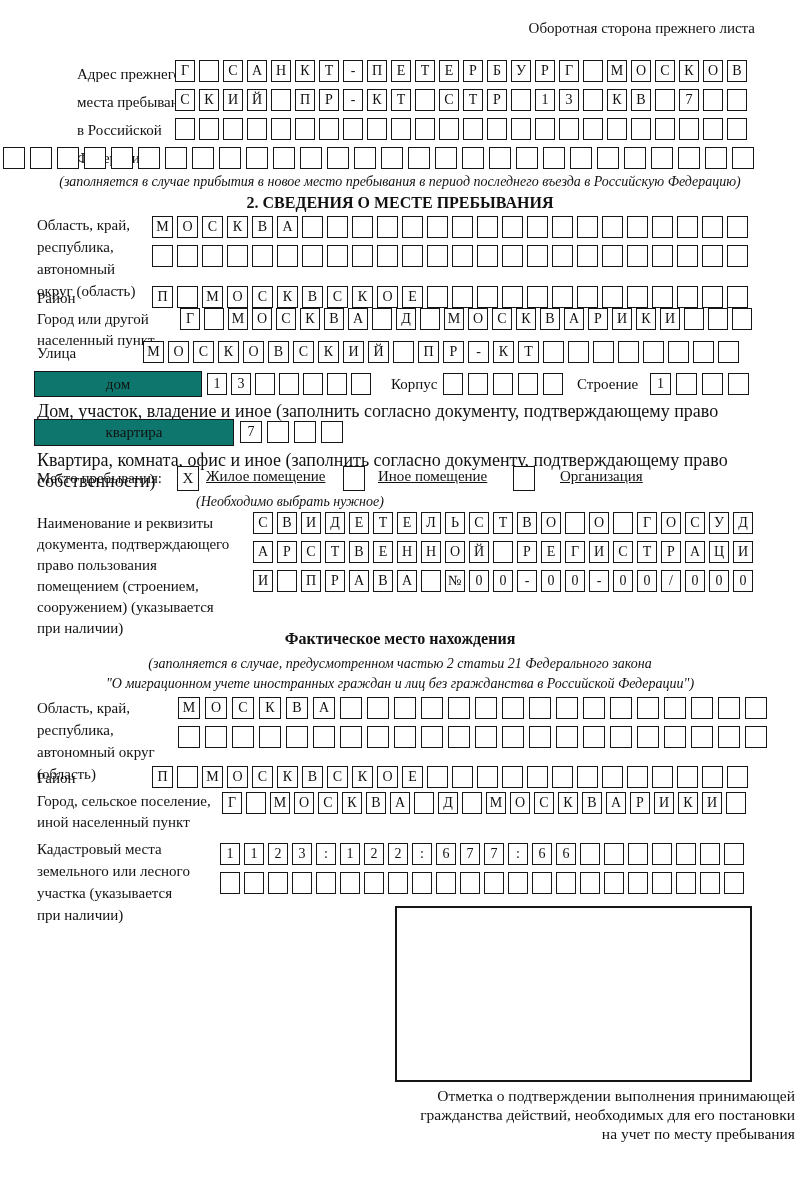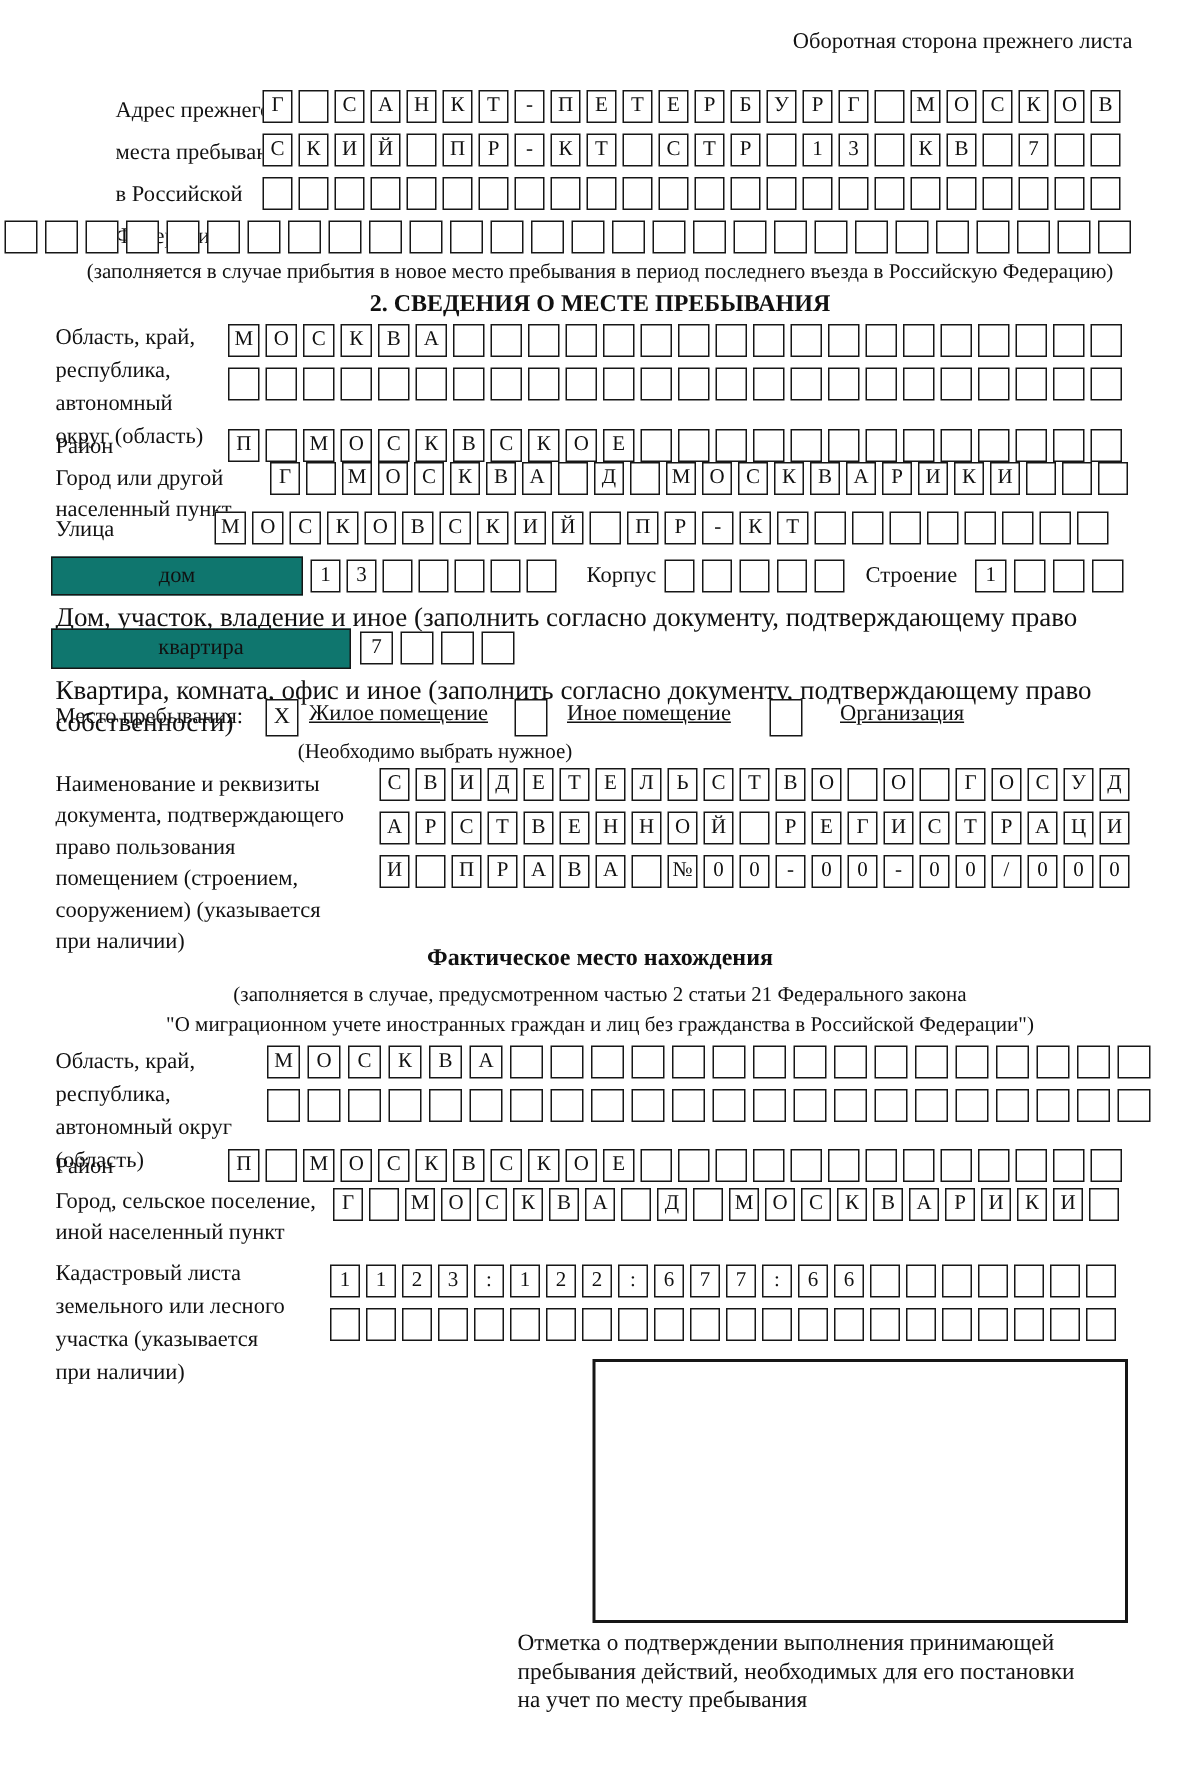--- a/index.html
+++ b/index.html
@@ -1,39 +1,39 @@
 <!DOCTYPE html>
 <html><head>
 <meta charset="utf-8">
 <style>
   html,body{margin:0;padding:0;background:#ffffff;}
   #page{position:relative;width:800px;height:1180px;background:#fff;
         font-family:"Liberation Serif","DejaVu Serif",serif;color:#111;overflow:hidden;}
   .abs{position:absolute;}
   .hdr{font-size:15px;}
   .title{font-weight:bold;font-size:16px;text-align:center;width:800px;left:0;}
-  .note{font-size:14px;text-align:center;width:800px;left:0;}
+  .note{font-size:14px;text-align:center;width:800px;left:0;font-style:italic;}
   .lbl{font-size:15px;line-height:21px;}
   .lbl.lh22 div{line-height:22px;}
   .lbl.lh28 div{line-height:28px;margin-left:40px;}
   .cap{font-size:18px;}
   .row{position:absolute;display:flex;}
   .cell{box-sizing:border-box;width:20px;height:22px;border:1.5px solid #161616;
         margin-right:4px;display:flex;align-items:center;justify-content:center;
         font-size:14px;background:#fff;flex:none;}
   .w21 .cell{width:21px;}
   .w22 .cell{width:22px;margin-right:5px;}
   .g5 .cell{margin-right:5px;}
   .frect{position:absolute;box-sizing:border-box;border:1.5px solid #161616;
          display:flex;align-items:center;justify-content:center;font-size:15px;background:#0f766e;}
   .optbox{position:absolute;box-sizing:border-box;width:22px;height:25px;border:1.5px solid #161616;
           display:flex;align-items:center;justify-content:center;font-size:15px;background:#fff;}
   .optlbl{position:absolute;font-size:15px;text-decoration:underline;}
   .stamp{position:absolute;box-sizing:border-box;border:2px solid #161616;background:#fff;}
-  .stampcap{position:absolute;font-size:15.5px;line-height:19px;text-align:left;}
+  .stampcap{position:absolute;font-size:15.5px;line-height:19px;text-align:right;}
 </style>
 </head>
 <body>
 
 <div id="page">
 
   <div class="abs hdr" style="top:20px;right:45px">Оборотная сторона прежнего листа</div>
 
   <div class="abs lbl lh28" style="top:60px;left:37px">
       <div>Адрес прежнего</div>
@@ -532,21 +532,21 @@
       <div class="cell">В</div>
       <div class="cell">А</div>
       <div class="cell">Р</div>
       <div class="cell">И</div>
       <div class="cell">К</div>
       <div class="cell">И</div>
       <div class="cell"></div>
     </div>
 
   <div class="abs lbl lh22" style="top:838px;left:37px">
-      <div>Кадастровый листа</div>
+      <div>Кадастровый места</div>
       <div>земельного или лесного</div>
       <div>участка (указывается</div>
       <div>при наличии)</div>
     </div>
   <div class="row" style="top:843px;left:220px">
       <div class="cell">1</div>
       <div class="cell">1</div>
       <div class="cell">2</div>
       <div class="cell">3</div>
       <div class="cell">:</div>
@@ -589,17 +589,17 @@
       <div class="cell"></div>
       <div class="cell"></div>
       <div class="cell"></div>
       <div class="cell"></div>
       <div class="cell"></div>
     </div>
 
   <div class="stamp" style="top:906px;left:395px;width:357px;height:176px"></div>
   <div class="stampcap" style="top:1086px;left:345px;width:450px">
       <div>Отметка о подтверждении выполнения принимающей</div>
-      <div>пребывания действий, необходимых для его постановки</div>
+      <div>гражданства действий, необходимых для его постановки</div>
       <div>на учет по месту пребывания</div>
     </div>
 
 </div>
 
 </body></html>

